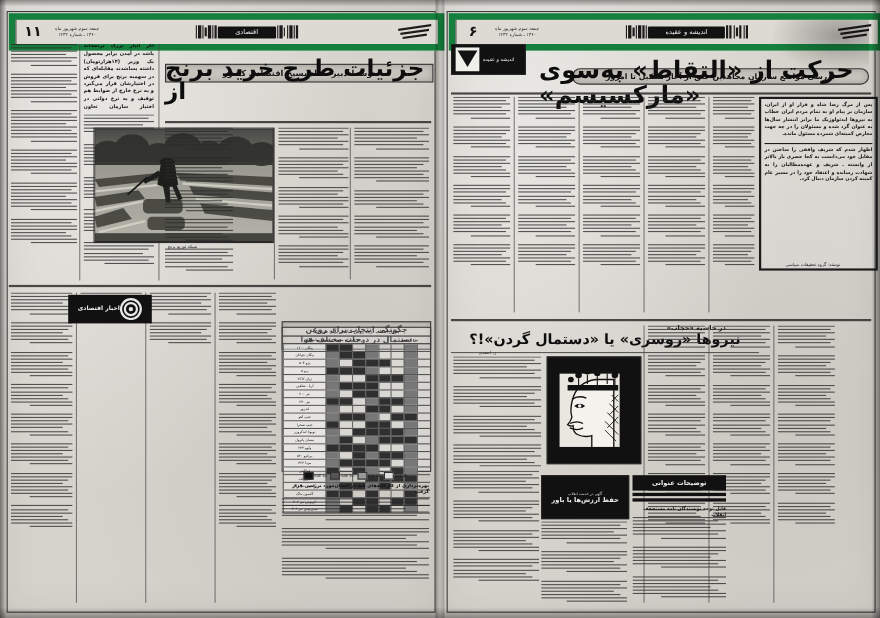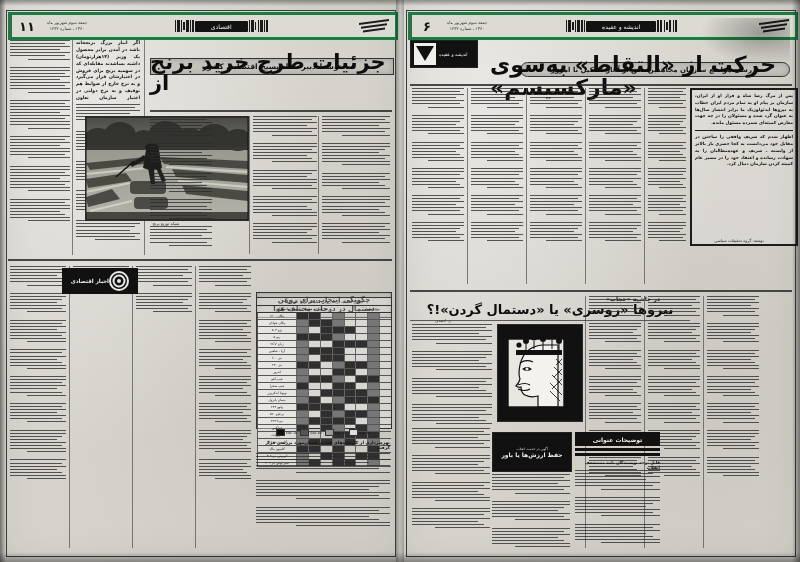--- a/index.html
+++ b/index.html
@@ -13,21 +13,21 @@
            radial-gradient(ellipse at 80% 70%, rgba(0,0,0,.05), rgba(0,0,0,0) 60%);
          box-shadow:inset 0 0 40px rgba(0,0,0,.08);}
   #sheetL{left:0;width:400px;height:562px;}
   #sheetR{left:400px;width:400px;height:562px;}
   #gutter{position:absolute;left:396px;top:0;width:8px;height:562px;
           background:linear-gradient(90deg,rgba(0,0,0,.28),rgba(0,0,0,.06) 45%,rgba(0,0,0,.22));}
 
   .pagebox{position:absolute;border:1px solid #3a3a3a;background:transparent;}
 
   
-  .masthead{position:absolute;height:22px;border:3px solid #15803d;
+  .masthead{position:absolute;height:22px;border:6px solid #15803d;
             background:#dddad3;display:flex;align-items:center;}
   .pgnum{width:30px;text-align:center;font-size:13px;font-weight:bold;color:#151515;
          border-left:1px solid #555;height:100%;display:flex;align-items:center;justify-content:center;}
   .mastdate{flex:0 0 auto;padding:0 5px;font-size:4.2px;line-height:1.35;color:#2a2a2a;
             text-align:center;direction:rtl;}
   .mastspacer{flex:1;}
   .bannerwrap{display:flex;align-items:center;gap:1px;padding-right:3px;}
   .barcode{display:flex;gap:1.2px;height:12px;align-items:center;}
   .barcode i{display:block;width:1.4px;height:12px;background:#1a1a1a;}
   .barcode i.w{width:2.6px;}

